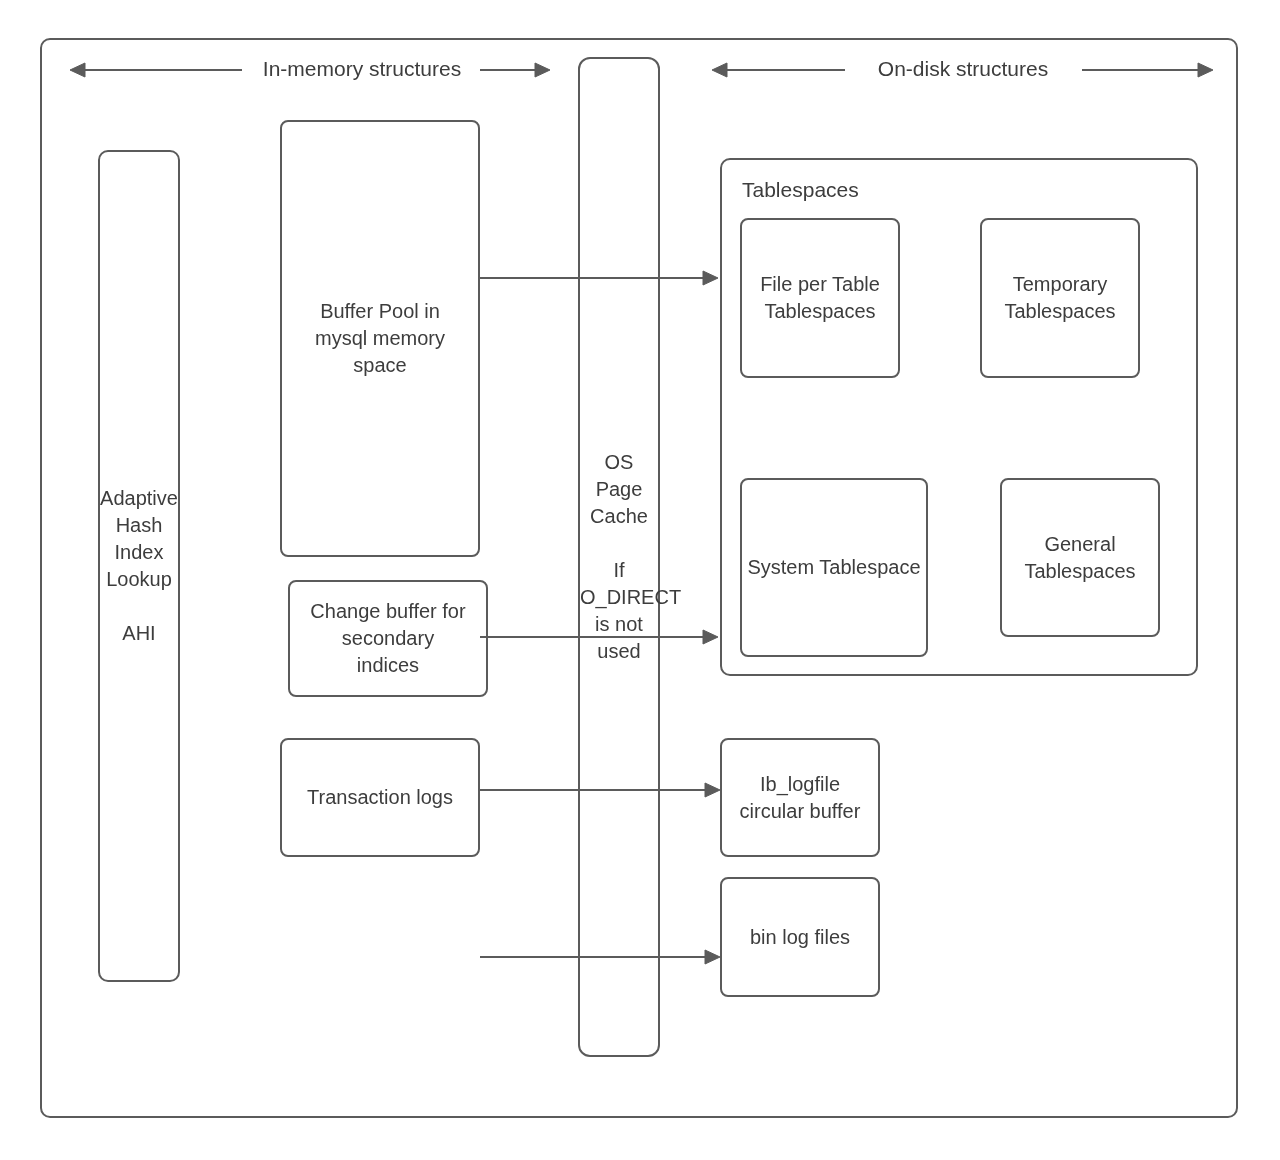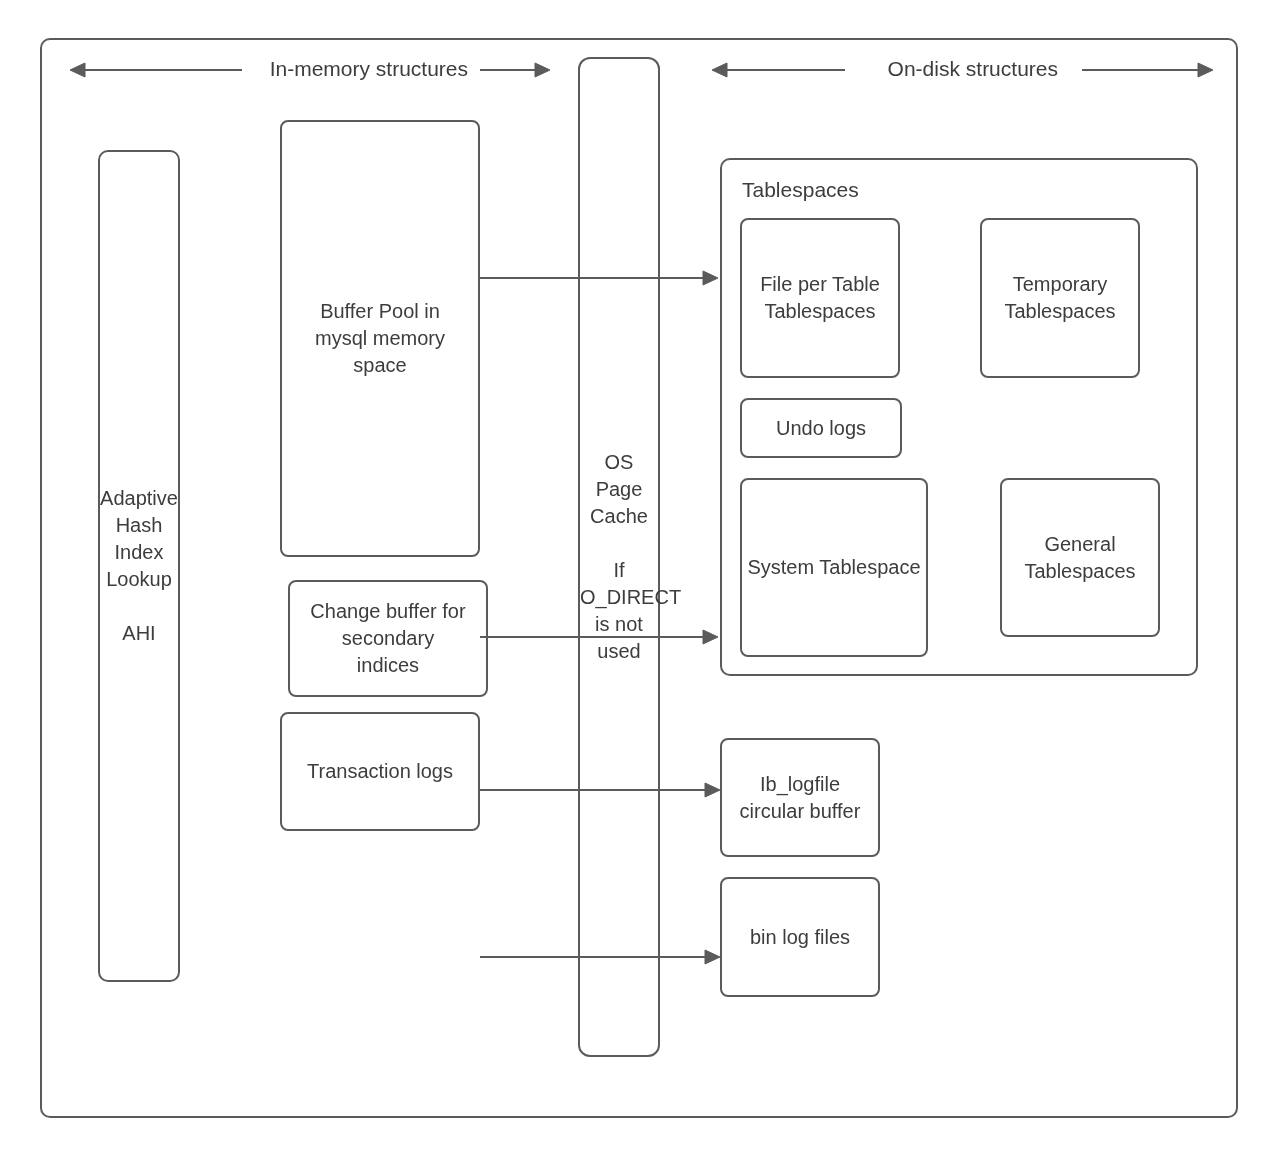--- a/index.html
+++ b/index.html
@@ -15,31 +15,31 @@
   }
   .node{
     position:absolute;box-sizing:border-box;
     border:2px solid #5b5b5b;border-radius:8px;background:#ffffff;
     display:flex;align-items:center;justify-content:flex-end;
     text-align:center;font-size:20px;line-height:27px;
   }
   .node .lbl{white-space:pre-line;width:100%;overflow:visible;}
   .header-label{
     position:absolute;font-size:21px;line-height:27px;color:#3d3d3d;
-    text-align:right;white-space:nowrap;
+    text-align:center;white-space:nowrap;
   }
   .group-title{
     position:absolute;left:20px;top:16px;font-size:21px;line-height:27px;
     color:#3d3d3d;text-align:left;
   }
   
   #ahi-box{left:98px;top:150px;width:82px;height:832px;border-radius:10px;}
   #buffer-pool-box{left:280px;top:120px;width:200px;height:437px;}
   #change-buffer-box{left:280px;top:580px;width:200px;height:117px;margin-left:8px;}
-  #transaction-logs-box{left:280px;top:712px;width:200px;height:119px;}
+  #transaction-logs-box{left:280px;top:738px;width:200px;height:119px;}
   #replication-logs-box{left:280px;top:898px;width:200px;height:119px;}
   #os-page-cache-box{left:578px;top:57px;width:82px;height:1000px;border-radius:12px;}
   #tablespaces-box{
     position:absolute;left:720px;top:158px;width:478px;height:518px;
     border:2px solid #5b5b5b;border-radius:10px;background:#ffffff;box-sizing:border-box;
   }
   #file-per-table-box{left:740px;top:218px;width:160px;height:160px;}
   #temporary-box{left:980px;top:218px;width:160px;height:160px;}
   #undo-logs-box{left:740px;top:398px;width:162px;height:60px;}
   #system-tablespace-box{left:740px;top:478px;width:188px;height:179px;}
@@ -100,23 +100,20 @@
     <div class="group-title">Tablespaces</div>
   </div>
   <div class="node" id="file-per-table-box">
     <div class="lbl">File per Table
 Tablespaces</div>
   </div>
   <div class="node" id="temporary-box">
     <div class="lbl">Temporary
 Tablespaces</div>
   </div>
-  <div class="node" id="undo-logs-box">
-    <div class="lbl">Undo logs</div>
-  </div>
   <div class="node" id="system-tablespace-box">
     <div class="lbl">System Tablespace</div>
   </div>
   <div class="node" id="general-tablespaces-box">
     <div class="lbl">General
 Tablespaces</div>
   </div>
 
   <div class="node" id="ib-logfile-box">
     <div class="lbl">Ib_logfile

